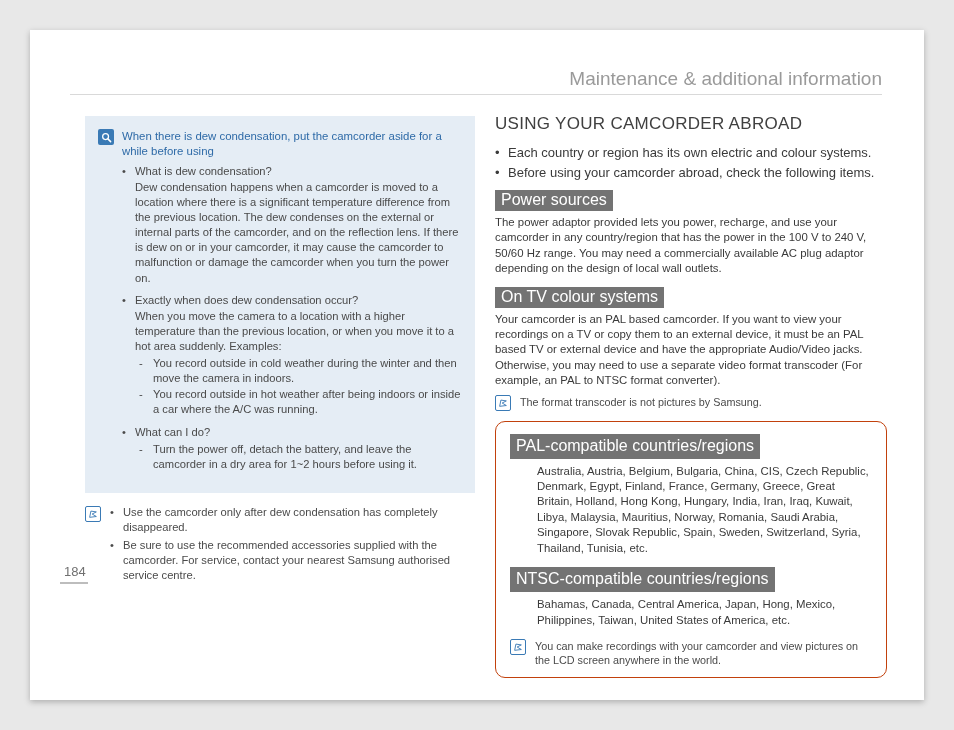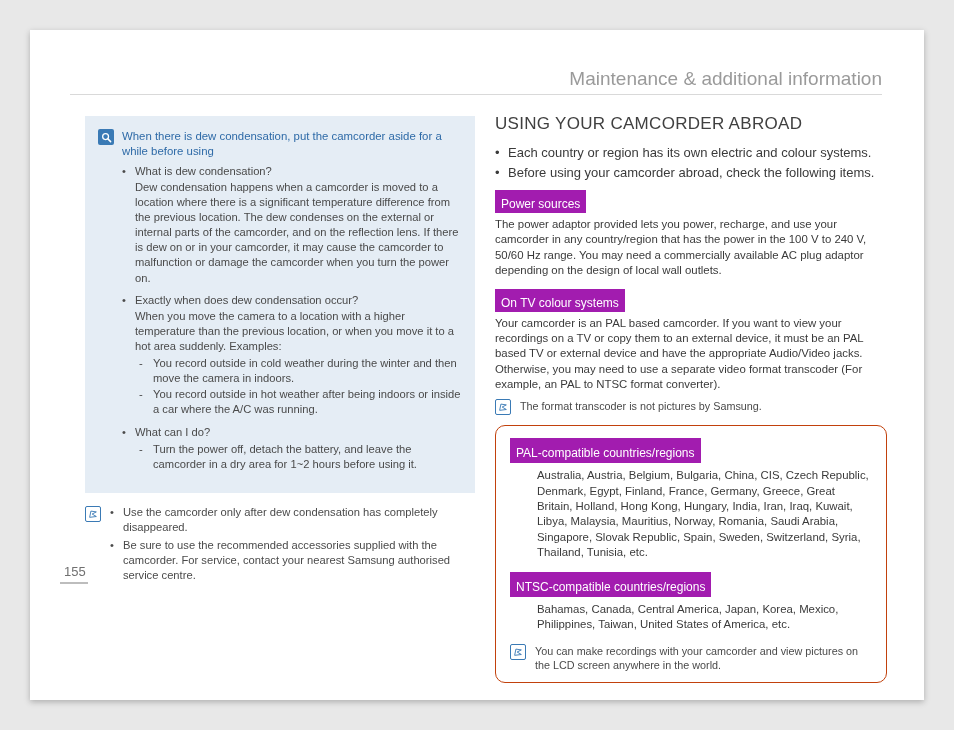--- a/index.html
+++ b/index.html
@@ -117,24 +117,24 @@
     list-style: none;
     font-size: 13px;
     color: #3a3a3a;
     line-height: 1.35;
     margin-bottom: 9px;
   }
   .bullet-ul > li { position: relative; padding-left: 13px; margin-bottom: 2px; }
   .bullet-ul > li::before { content: "•"; position: absolute; left: 0; top: 0; }
   .sub-h {
     display: inline-block;
-    background: #a21caf;
+    background: #737373;
     color: #fff;
-    font-size: 12px;
-    padding: 7px 6px 2px 6px;
+    font-size: 16px;
+    padding: 1px 6px 2px 6px;
     margin-bottom: 4px;
   }
   .para {
     font-size: 11.4px;
     color: #3a3a3a;
     line-height: 1.35;
     margin-bottom: 10px;
   }
   .small-note {
     display: flex;
@@ -201,21 +201,21 @@
               <path d="M2 10 L3.5 2.5 L10 3.5 L5 6 L10 9 Z" fill="none" stroke="#3a7ab5" stroke-width="1.1" stroke-linejoin="round"></path>
             </svg>
         </div>
         <ul class="note-ul">
           <li>Use the camcorder only after dew condensation has completely disappeared.</li>
           <li>Be sure to use the recommended accessories supplied with the camcorder. For service, contact your nearest Samsung authorised service centre.</li>
         </ul>
       </div>
     </div>
 
-    <div class="page-num">155</div>
+    <div class="page-num">184</div>
     <div class="page-num-rule"></div>
 
     <div class="col-right">
       <div class="right-h">USING YOUR CAMCORDER ABROAD</div>
       <ul class="bullet-ul">
         <li>Each country or region has its own electric and colour systems.</li>
         <li>Before using your camcorder abroad, check the following items.</li>
       </ul>
 
       <div><span class="sub-h">Power sources</span></div>
@@ -229,21 +229,21 @@
               <path d="M2 10 L3.5 2.5 L10 3.5 L5 6 L10 9 Z" fill="none" stroke="#3a7ab5" stroke-width="1.1" stroke-linejoin="round"></path>
             </svg>
         </div>
         <span>The format transcoder is not pictures by Samsung.</span>
       </div>
 
       <div class="country-box">
         <div><span class="sub-h">PAL-compatible countries/regions</span></div>
         <div class="para">Australia, Austria, Belgium, Bulgaria, China, CIS, Czech Republic, Denmark, Egypt, Finland, France, Germany, Greece, Great Britain, Holland, Hong Kong, Hungary, India, Iran, Iraq, Kuwait, Libya, Malaysia, Mauritius, Norway, Romania, Saudi Arabia, Singapore, Slovak Republic, Spain, Sweden, Switzerland, Syria, Thailand, Tunisia, etc.</div>
         <div><span class="sub-h">NTSC-compatible countries/regions</span></div>
-        <div class="para">Bahamas, Canada, Central America, Japan, Korea, Mexico, Philippines, Taiwan, United States of America, etc.</div>
+        <div class="para">Bahamas, Canada, Central America, Japan, Hong, Mexico, Philippines, Taiwan, United States of America, etc.</div>
         <div class="small-note">
           <div class="note-icon">
             <svg viewBox="0 0 12 12">
                 <path d="M2 10 L3.5 2.5 L10 3.5 L5 6 L10 9 Z" fill="none" stroke="#3a7ab5" stroke-width="1.1" stroke-linejoin="round"></path>
               </svg>
           </div>
           <span>You can make recordings with your camcorder and view pictures on the LCD screen anywhere in the world.</span>
         </div>
       </div>
     </div>

